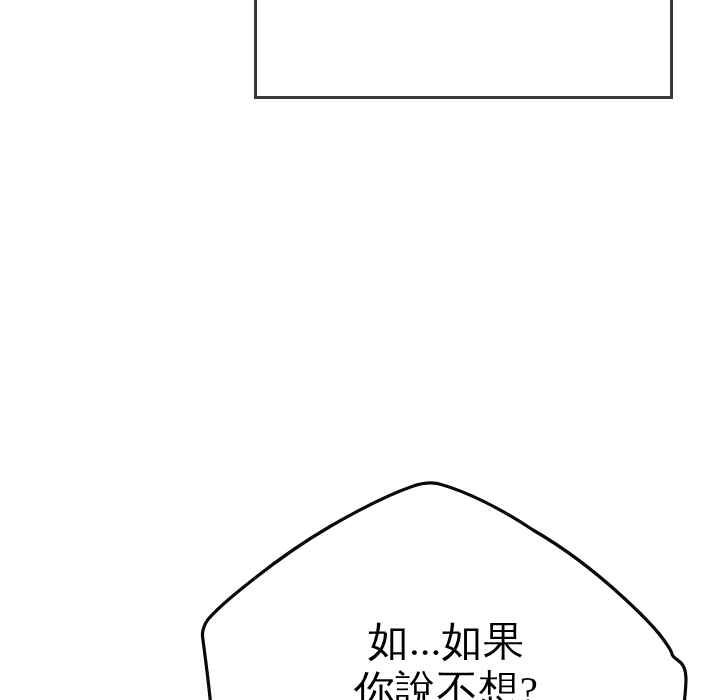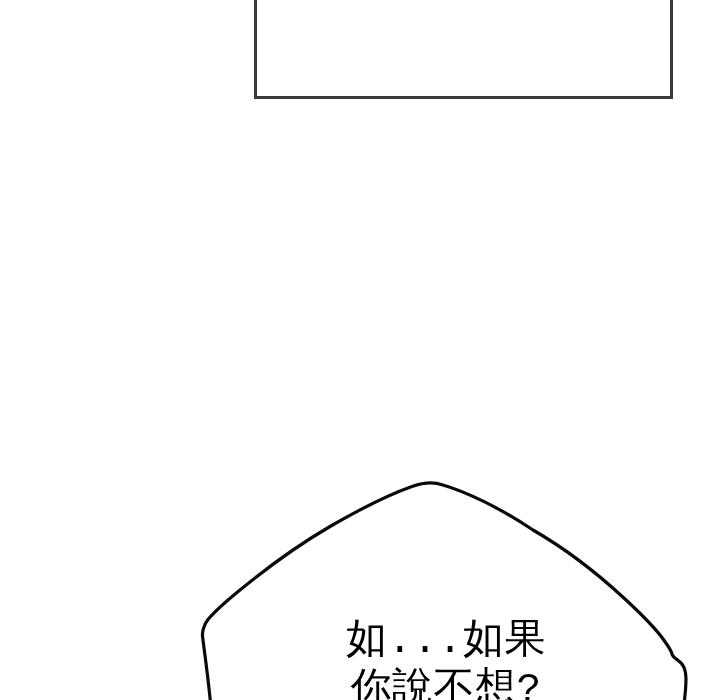--- a/index.html
+++ b/index.html
@@ -9,21 +9,21 @@
     --ink: #000000;
   }
   * { margin: 0; padding: 0; box-sizing: border-box; }
   html, body { background: var(--paper); }
   .stage {
     position: relative;
     width: 720px;
     height: 700px;
     overflow: hidden;
     background: var(--paper);
-    font-family: Liberation Mono, monospace;
+    font-family: Liberation Serif, serif;
   }
   
   .panel-frame {
     position: absolute;
     left: 254px;
     top: -8px;              
     width: 419px;
     height: 107px;          
     border: 3px solid var(--panel_border);
     background: var(--paper);

